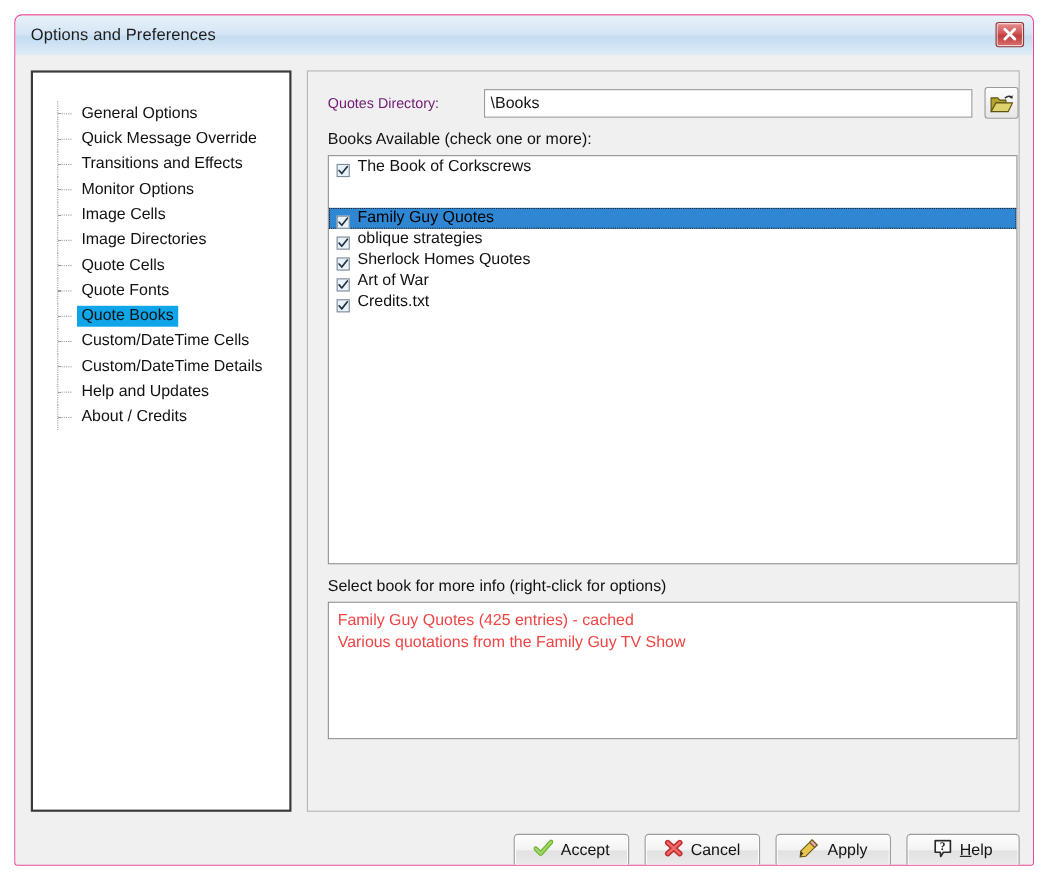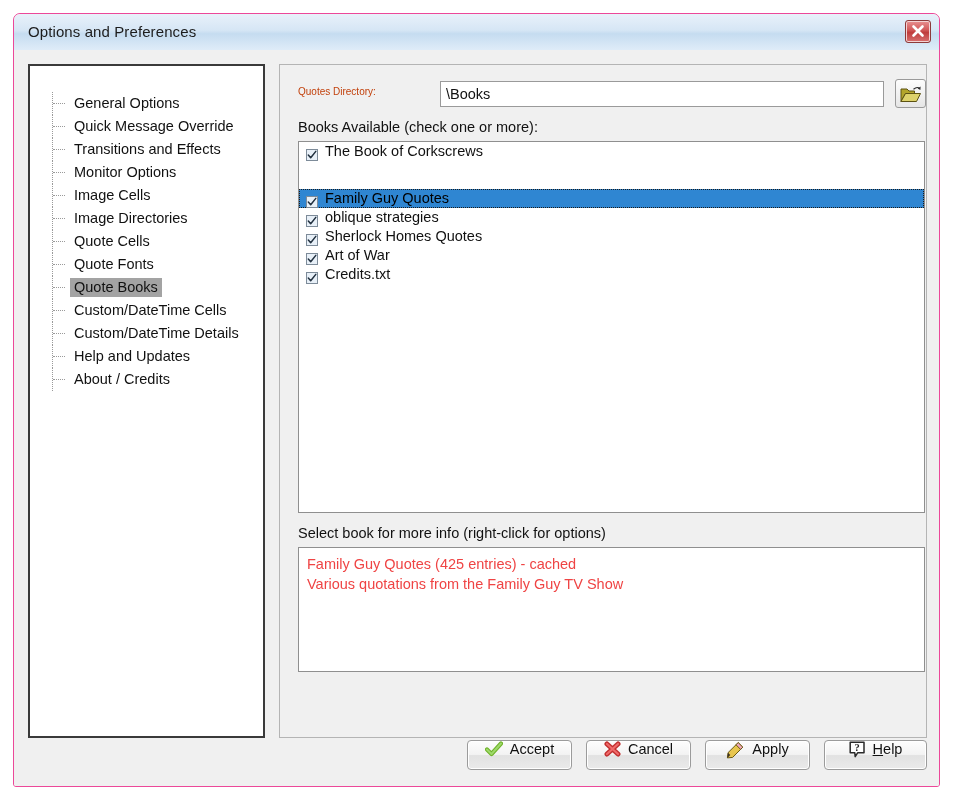--- a/index.html
+++ b/index.html
@@ -78,21 +78,21 @@
     color: #111;
     white-space: nowrap;
     cursor: pointer;
   }
   .tree-item .label {
     display: inline-block;
     padding: 0 4px;
     line-height: 19px;
   }
   .tree-item.selected .label {
-    background: #a3a3a3;
+    background: #0ea5e9;
   }
   
   .tree-item::before {
     content: "";
     position: absolute;
     left: 22px; top: 0; bottom: 0;
     width: 0;
     border-left: 1px dotted #9a9a9a;
   }
   .tree-item::after {
@@ -114,22 +114,22 @@
   }
 
   .field-row {
     position: absolute;
     left: 18px; top: 16px;
     width: 612px; height: 30px;
   }
   .field-label {
     position: absolute;
     left: 0; top: 5px;
-    font-size: 10px;
-    color: #c2410c;
+    font-size: 13px;
+    color: #701a75;
     white-space: nowrap;
   }
   #dir-input {
     position: absolute;
     left: 142px; top: 0;
     width: 444px; height: 26px;
     box-sizing: border-box;
     border: 1px solid #9a9a9a;
     background: #ffffff;
     font-family: "Liberation Sans", sans-serif;
@@ -216,28 +216,28 @@
   }
 
   
   #footer {
     position: absolute;
     left: 0; bottom: 0;
     width: 100%; height: 50px;
   }
   .btn {
     position: absolute;
-    top: 2px;
+    top: 20px;
     height: 30px;
     box-sizing: border-box;
     border: 1px solid #9b9b9b;
     border-radius: 4px;
     background: linear-gradient(to bottom, #fdfdfd 0%, #f3f3f3 48%, #e2e2e2 52%, #eaeaea 100%);
     display: flex;
-    align-items: flex-start;
+    align-items: center;
     justify-content: center;
     gap: 7px;
     font-size: 14.5px;
     color: #111;
     cursor: pointer;
     box-shadow: 0 0 0 1px #ffffff inset;
   }
   .btn .ico { flex: 0 0 auto; display: block; }
   #btn-accept { left: 453px; width: 105px; }
   #btn-cancel { left: 572px; width: 105px; }

